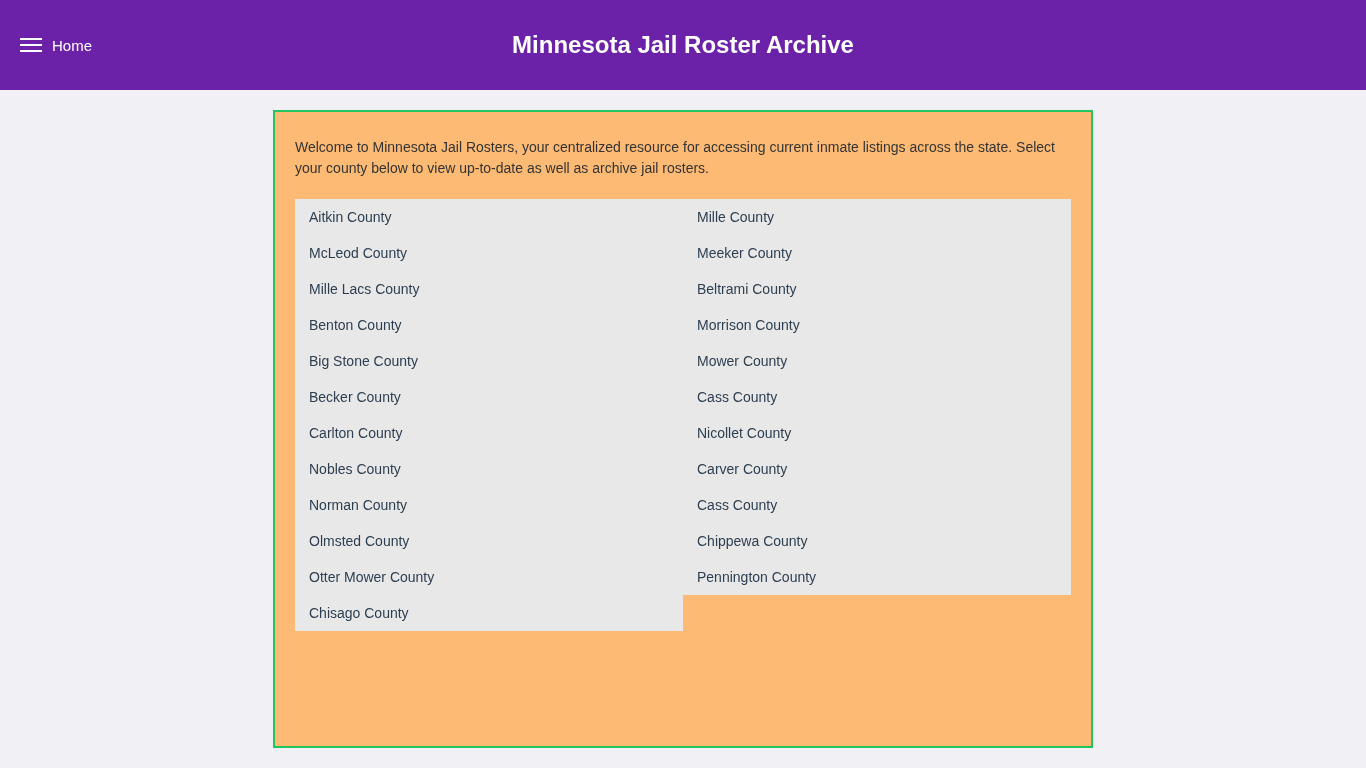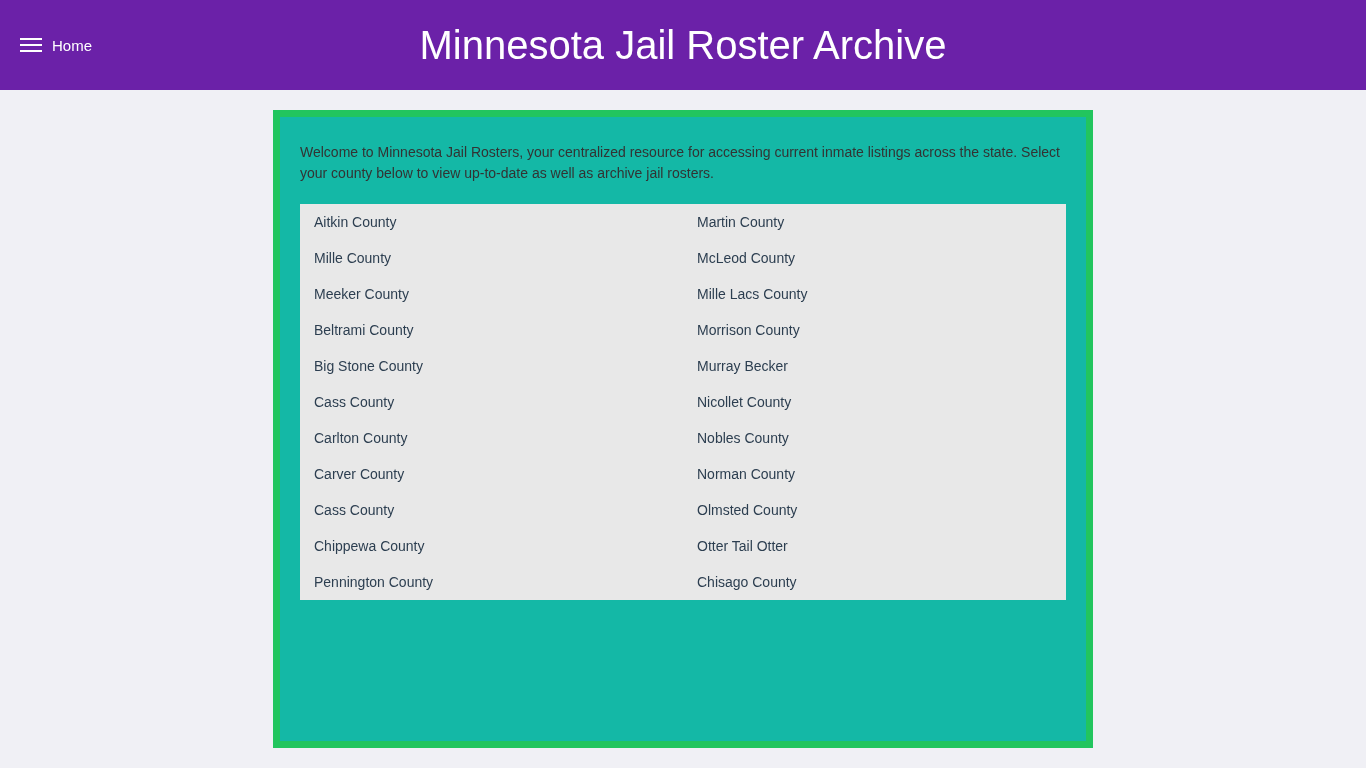--- a/index.html
+++ b/index.html
@@ -39,40 +39,40 @@
       text-decoration: none;
       font-size: 15px;
       font-weight: normal;
     }
     #page-title-container {
       position: absolute;
       left: 50%;
       transform: translateX(-50%);
     }
     #page-title-container h1 {
-      font-size: 40px;
-      font-weight: normal;
+      font-size: 24px;
+      font-weight: bold;
       color: white;
       white-space: nowrap;
     }
 
     
     #main-content {
       flex: 1;
       display: flex;
       justify-content: center;
       padding: 20px;
       background: #f0f0f5;
     }
     #content-wrapper {
-      background: #14b8a6;
+      background: #fdba74;
       max-width: 820px;
       width: 100%;
       padding: 25px 20px 20px;
-      border: 7px solid #22c55e;
+      border: 2px solid #22c55e;
     }
     #intro-text {
       font-size: 14px;
       color: #333;
       line-height: 1.5;
       margin-bottom: 20px;
     }
 
     
     #county-grid {
@@ -105,36 +105,37 @@
     <h1>Minnesota Jail Roster Archive</h1>
   </div>
 </div>
 
 <div id="main-content">
   <div id="content-wrapper">
     <p id="intro-text">Welcome to Minnesota Jail Rosters, your centralized resource for accessing current inmate listings across the state. Select your county below to view up-to-date as well as archive jail rosters.</p>
     <div id="county-grid">
 
     <button class="county-item">Aitkin County</button>
-        <button class="county-item">Martin County</button>
         <button class="county-item">Mille County</button>
         <button class="county-item">McLeod County</button>
         <button class="county-item">Meeker County</button>
         <button class="county-item">Mille Lacs County</button>
         <button class="county-item">Beltrami County</button>
+        <button class="county-item">Benton County</button>
         <button class="county-item">Morrison County</button>
         <button class="county-item">Big Stone County</button>
-        <button class="county-item">Murray Becker</button>
+        <button class="county-item">Mower County</button>
+        <button class="county-item">Becker County</button>
         <button class="county-item">Cass County</button>
+        <button class="county-item">Carlton County</button>
         <button class="county-item">Nicollet County</button>
-        <button class="county-item">Carlton County</button>
         <button class="county-item">Nobles County</button>
         <button class="county-item">Carver County</button>
         <button class="county-item">Norman County</button>
         <button class="county-item">Cass County</button>
         <button class="county-item">Olmsted County</button>
         <button class="county-item">Chippewa County</button>
-        <button class="county-item">Otter Tail Otter</button>
+        <button class="county-item">Otter Mower County</button>
         <button class="county-item">Pennington County</button>
         <button class="county-item">Chisago County</button>
       </div>
   </div>
 </div>
 
 </body></html>

